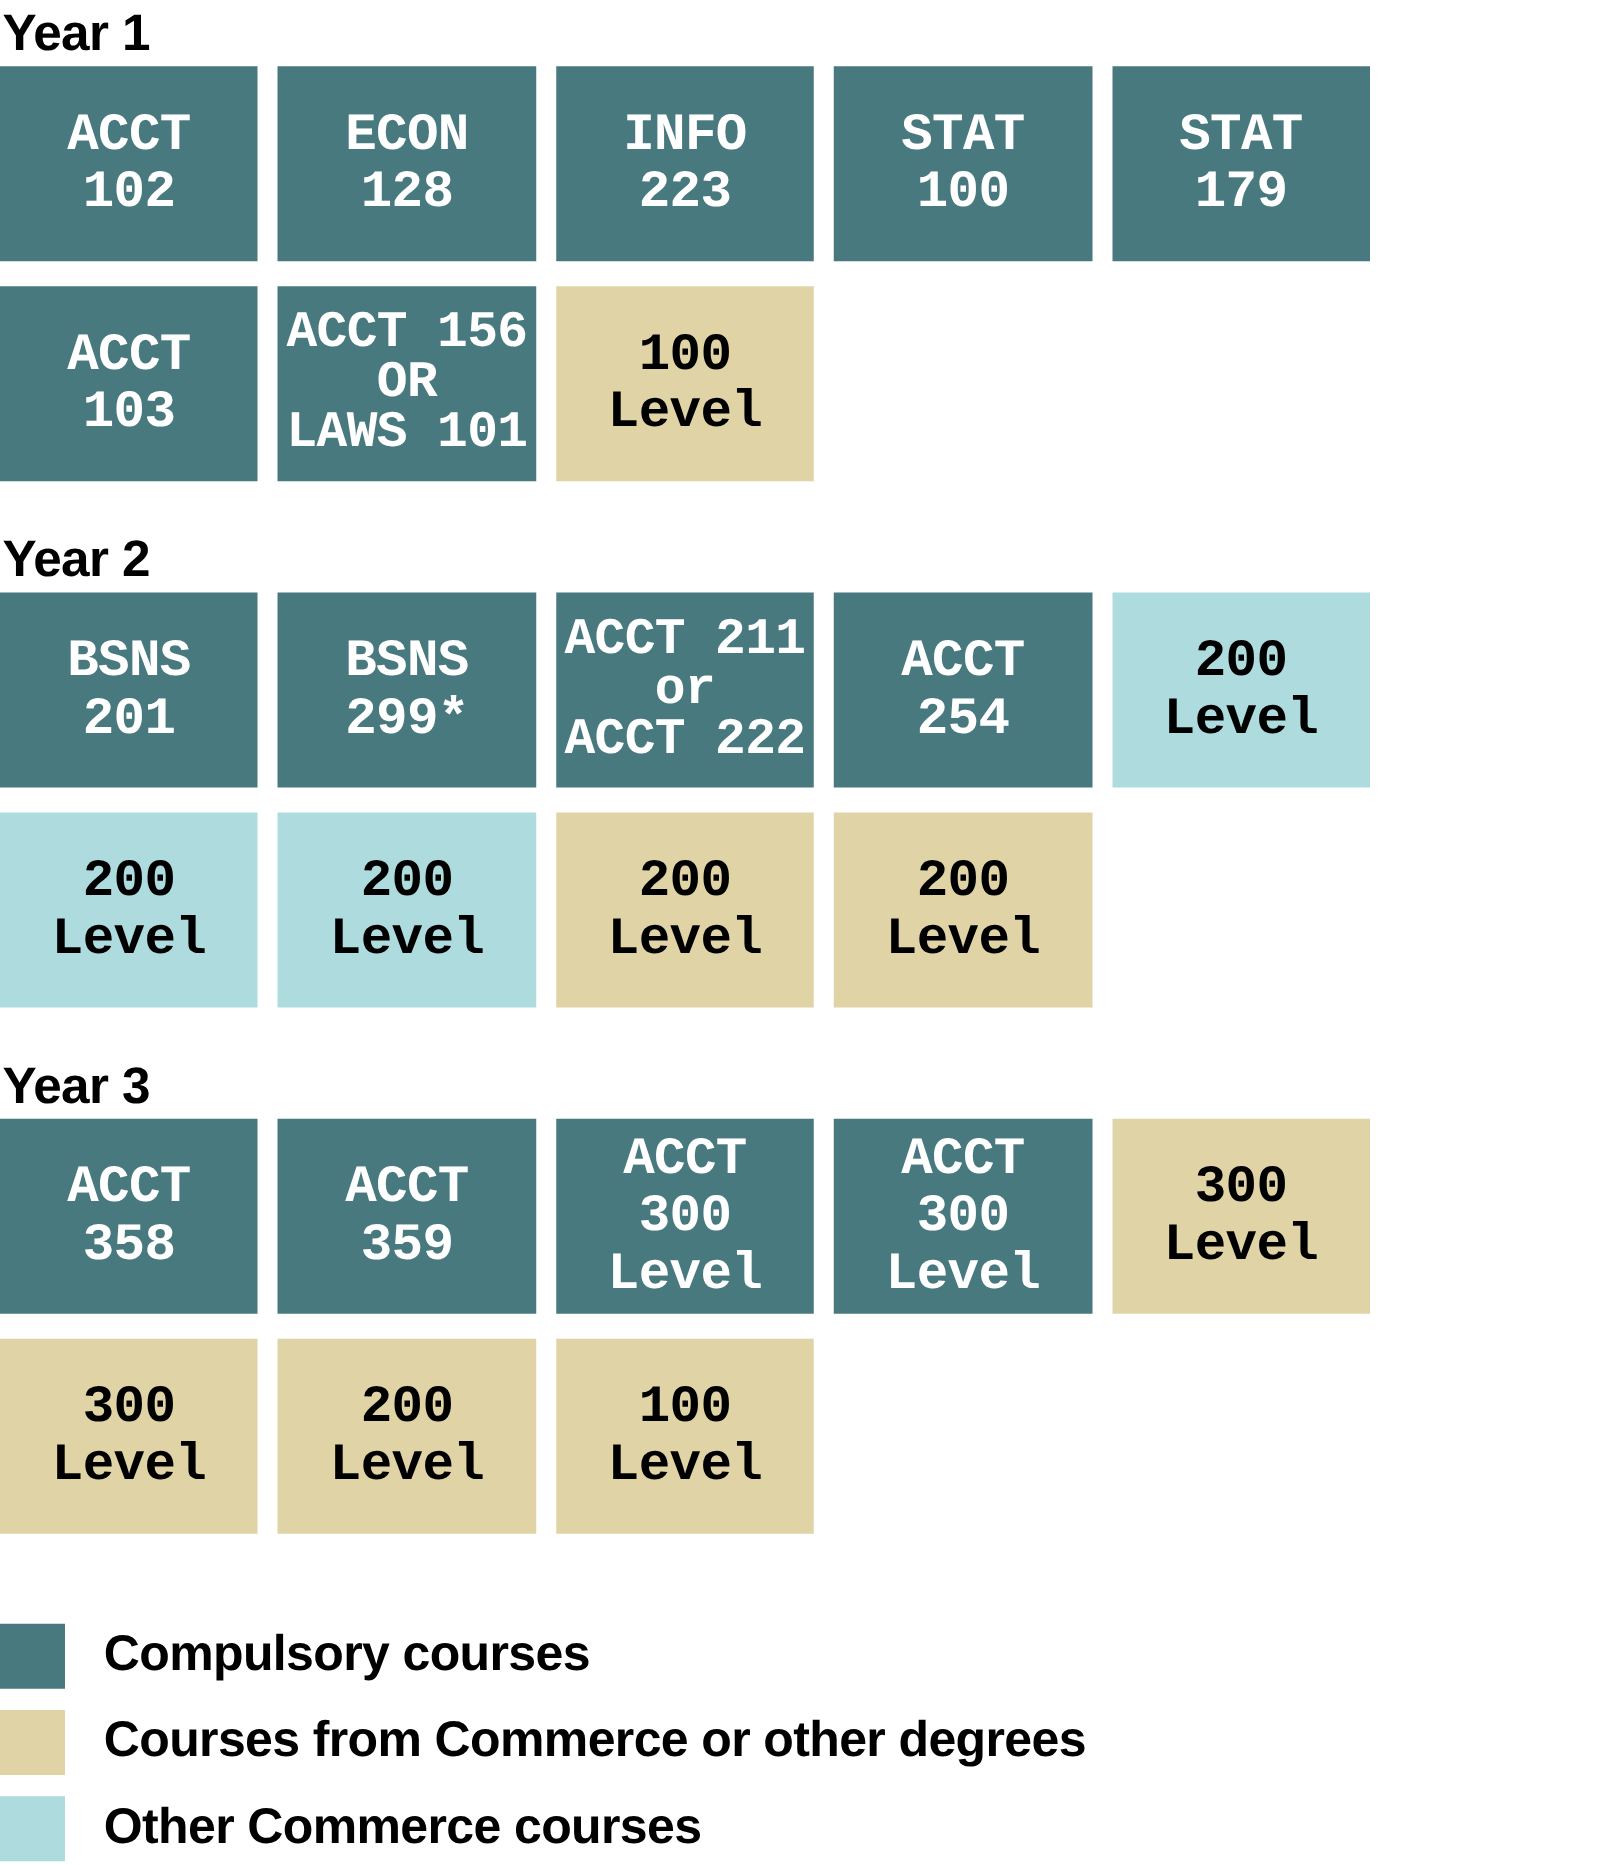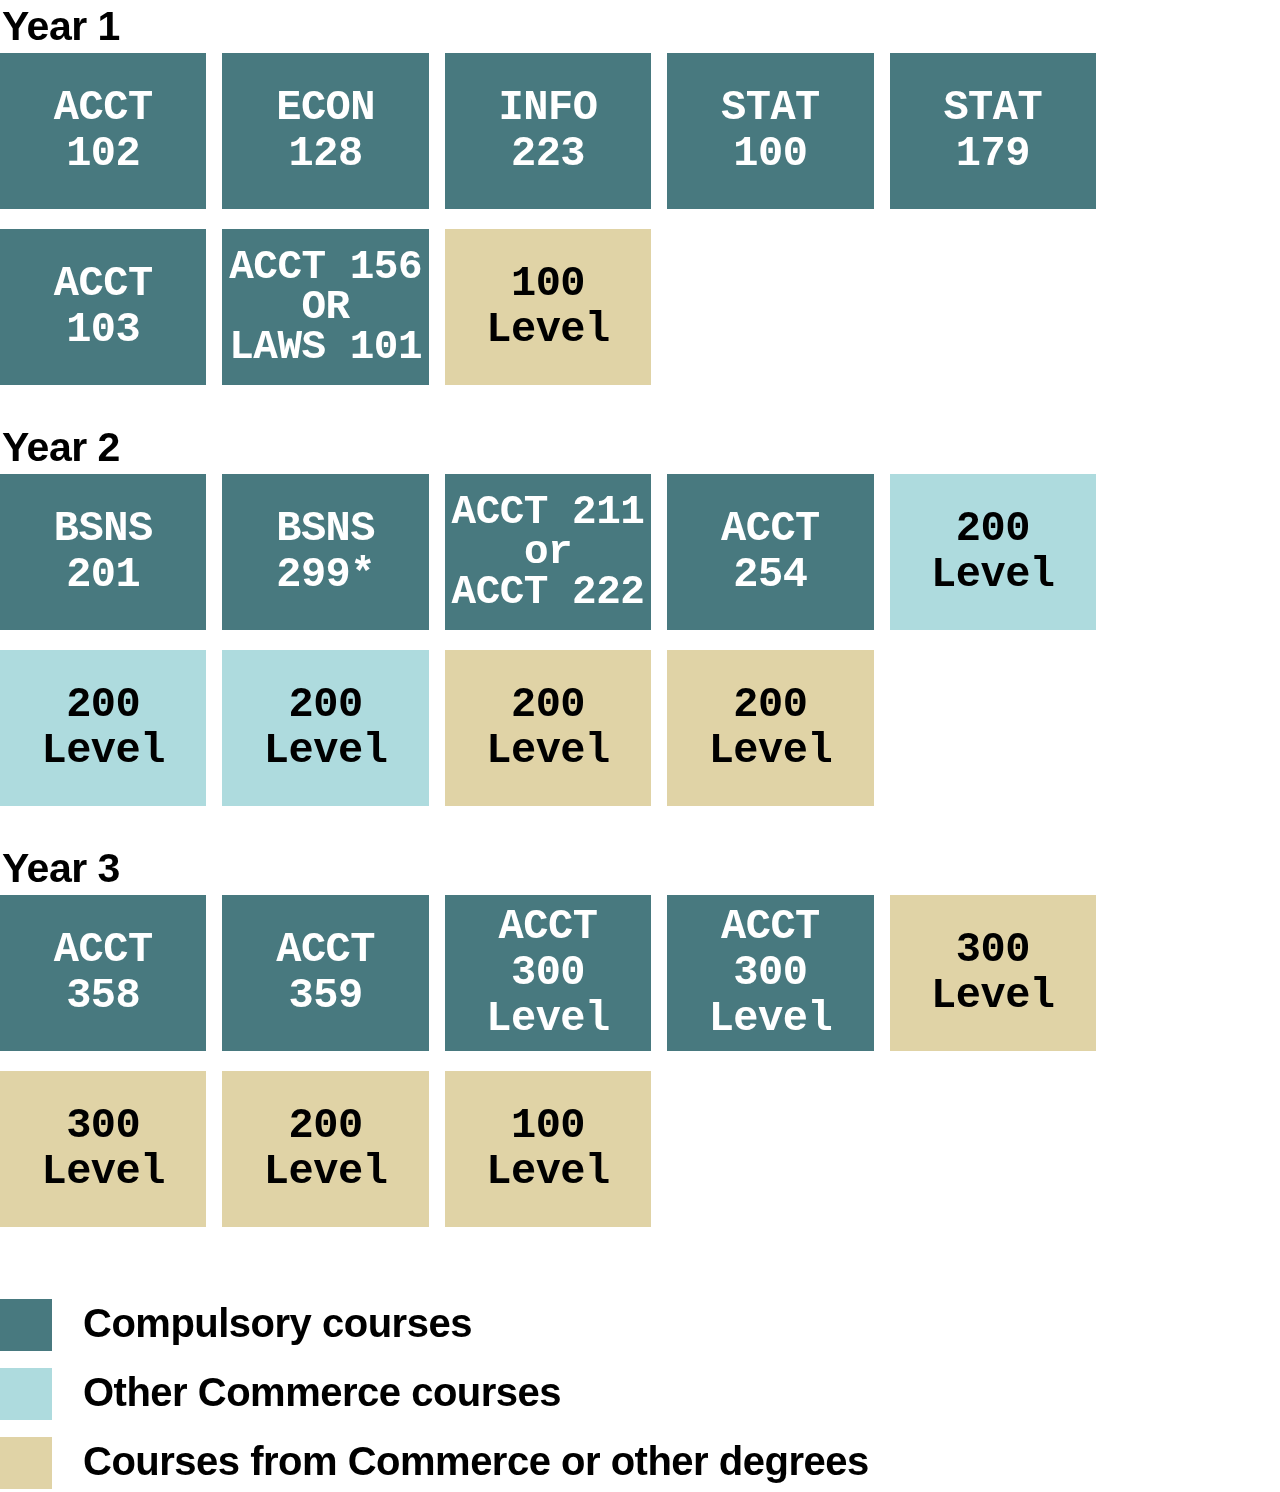--- a/index.html
+++ b/index.html
@@ -162,22 +162,22 @@
       <div class="cell"></div>
     </div>
   </section>
 
   <div class="legend">
     <div class="legend-item">
       <div class="legend-swatch" data-type="compulsory"></div>
       <span class="legend-label">Compulsory courses</span>
     </div>
     <div class="legend-item">
+      <div class="legend-swatch" data-type="external"></div>
+      <span class="legend-label">Courses from Commerce or other degrees</span>
+    </div>
+    <div class="legend-item">
       <div class="legend-swatch" data-type="other_commerce"></div>
       <span class="legend-label">Other Commerce courses</span>
-    </div>
-    <div class="legend-item">
-      <div class="legend-swatch" data-type="external"></div>
-      <span class="legend-label">Courses from Commerce or other degrees</span>
     </div>
   </div>
 
 </div>
 
 </body></html>

